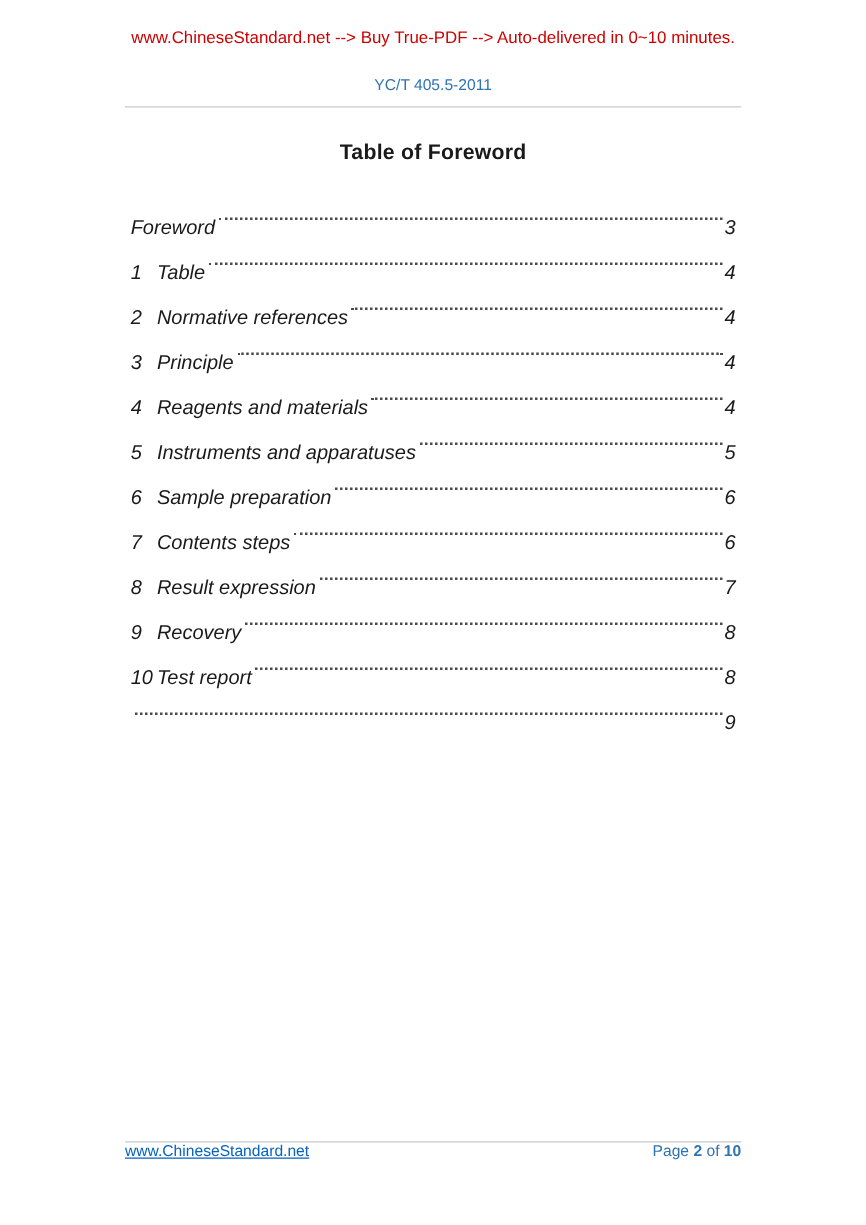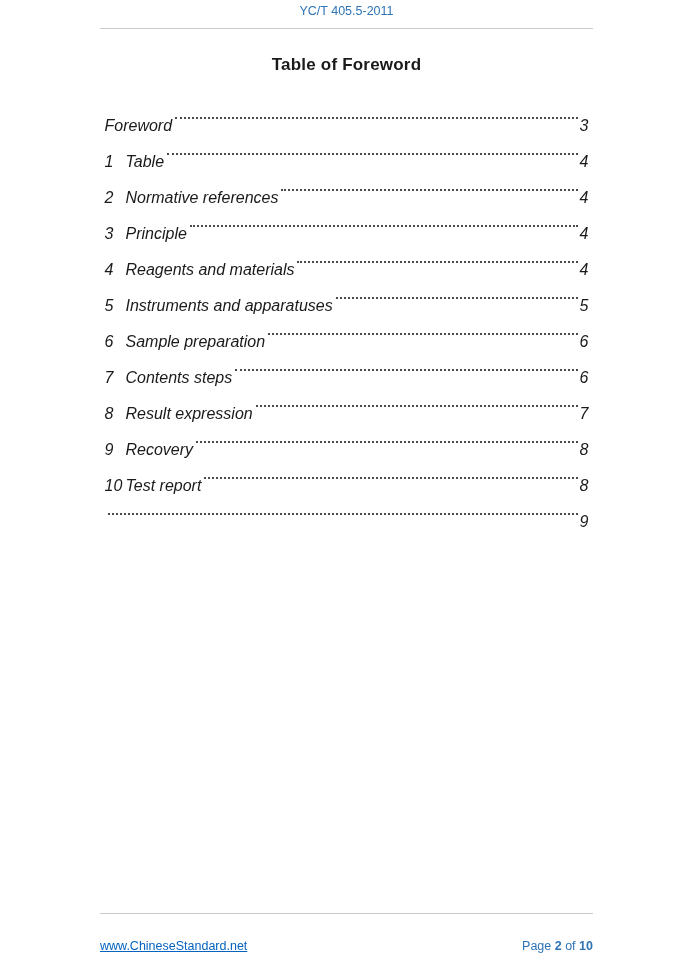--- a/index.html
+++ b/index.html
@@ -16,21 +16,21 @@
   }
 
   .promo {
     margin-top: 22px;
     text-align: center;
     font-size: 13.5px;
     color: var(--promo-red, #cc0000);
   }
 
   .std-code {
-    margin-top: 4px;
+    margin-top: 24px;
     text-align: center;
     font-size: 12.5px;
     color: var(--standard-blue, #2e74b5);
   }
 
   .rule {
     width: 493px;
     margin: 10px auto 0;
     border-top: 1px solid #c9c9c9;
     height: 0;
@@ -79,41 +79,42 @@
   .toc-page { flex: none; }
 
   .footer {
     position: absolute;
     top: 913px;
     left: 100px;
     right: 100px;
   }
 
   .footer-row {
-    margin-top: 25px;
+    margin-top: 0;
     display: flex;
     justify-content: space-between;
     align-items: baseline;
     font-size: 12.5px;
   }
 
   .footer-link {
     color: var(--link-blue, #0563c1);
     text-decoration: underline;
     cursor: pointer;
   }
 
   .page-indicator { color: var(--standard-blue, #2e74b5); }
   .page-indicator b { font-weight: bold; }
 </style>
 </head>
 <body>
 
 <div class="page">
 
+  <div class="promo">www.ChineseStandard.net --&gt; Buy True-PDF --&gt; Auto-delivered in 0~10 minutes.</div>
 
   <div class="std-code">YC/T 405.5-2011</div>
 
   <div class="rule"></div>
 
   <h1 class="title">Table of Foreword</h1>
 
   <div class="toc">
 
     <div class="toc-row">

